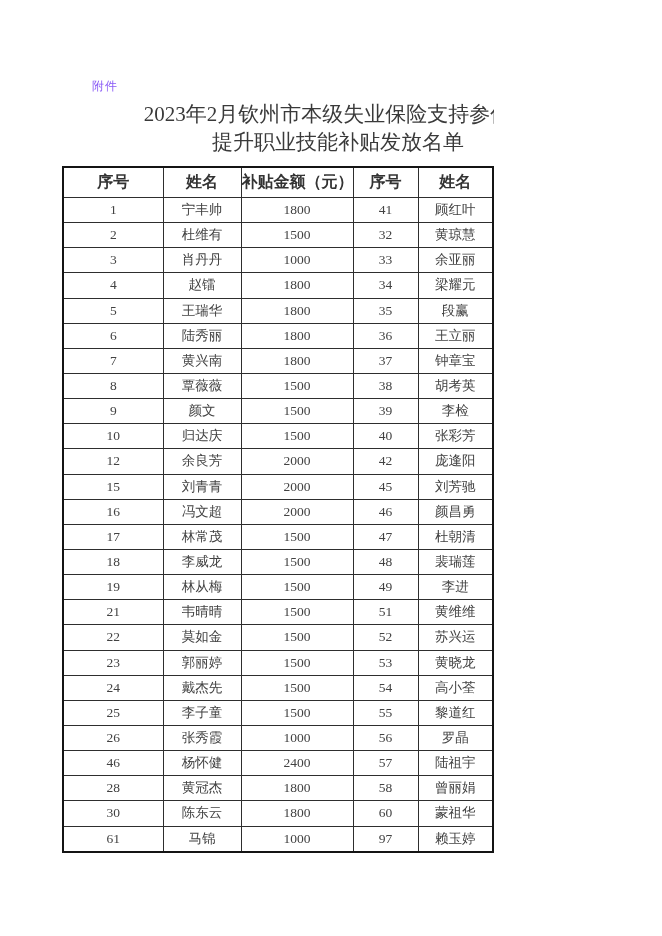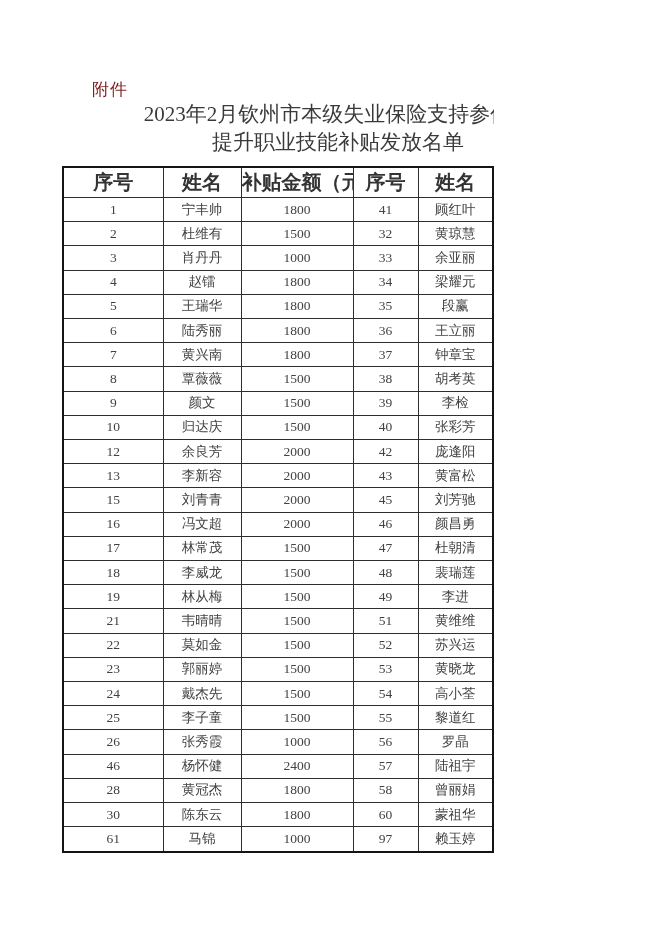--- a/index.html
+++ b/index.html
@@ -21,23 +21,23 @@
     left: 0;
     top: 0;
     width: 494px;
     height: 936px;
     overflow: hidden;
   }
   .attachment {
     position: absolute;
     left: 92px;
     top: 78px;
-    font-size: 17px;
+    font-size: 12px;
     letter-spacing: 1px;
-    color: #7f1d1d;
+    color: #8b5cf6;
   }
   .doc-title {
     position: absolute;
     left: 0;
     top: 100px;
     width: 676px;
     text-align: center;
     font-size: 21px;
     line-height: 28px;
     color: #3a3a3a;
@@ -60,21 +60,21 @@
   table.roster td {
     border: 1px solid #2e2e2e;
     text-align: center;
     vertical-align: middle;
     padding: 0;
     overflow: hidden;
     white-space: nowrap;
   }
   table.roster th {
     height: 29px;
-    font-size: 20px;
+    font-size: 16px;
     font-weight: bold;
     color: #333333;
   }
   table.roster td {
     font-size: 13.5px;
     color: #424242;
   }
   col.c-no1   { width: 100px; }
   col.c-name1 { width: 78px; }
   col.c-amt   { width: 112px; }
@@ -182,27 +182,20 @@
           <td>张彩芳</td>
         </tr>
         <tr>
           <td>12</td>
           <td>余良芳</td>
           <td>2000</td>
           <td>42</td>
           <td>庞逢阳</td>
         </tr>
         <tr>
-          <td>13</td>
-          <td>李新容</td>
-          <td>2000</td>
-          <td>43</td>
-          <td>黄富松</td>
-        </tr>
-        <tr>
           <td>15</td>
           <td>刘青青</td>
           <td>2000</td>
           <td>45</td>
           <td>刘芳驰</td>
         </tr>
         <tr>
           <td>16</td>
           <td>冯文超</td>
           <td>2000</td>

